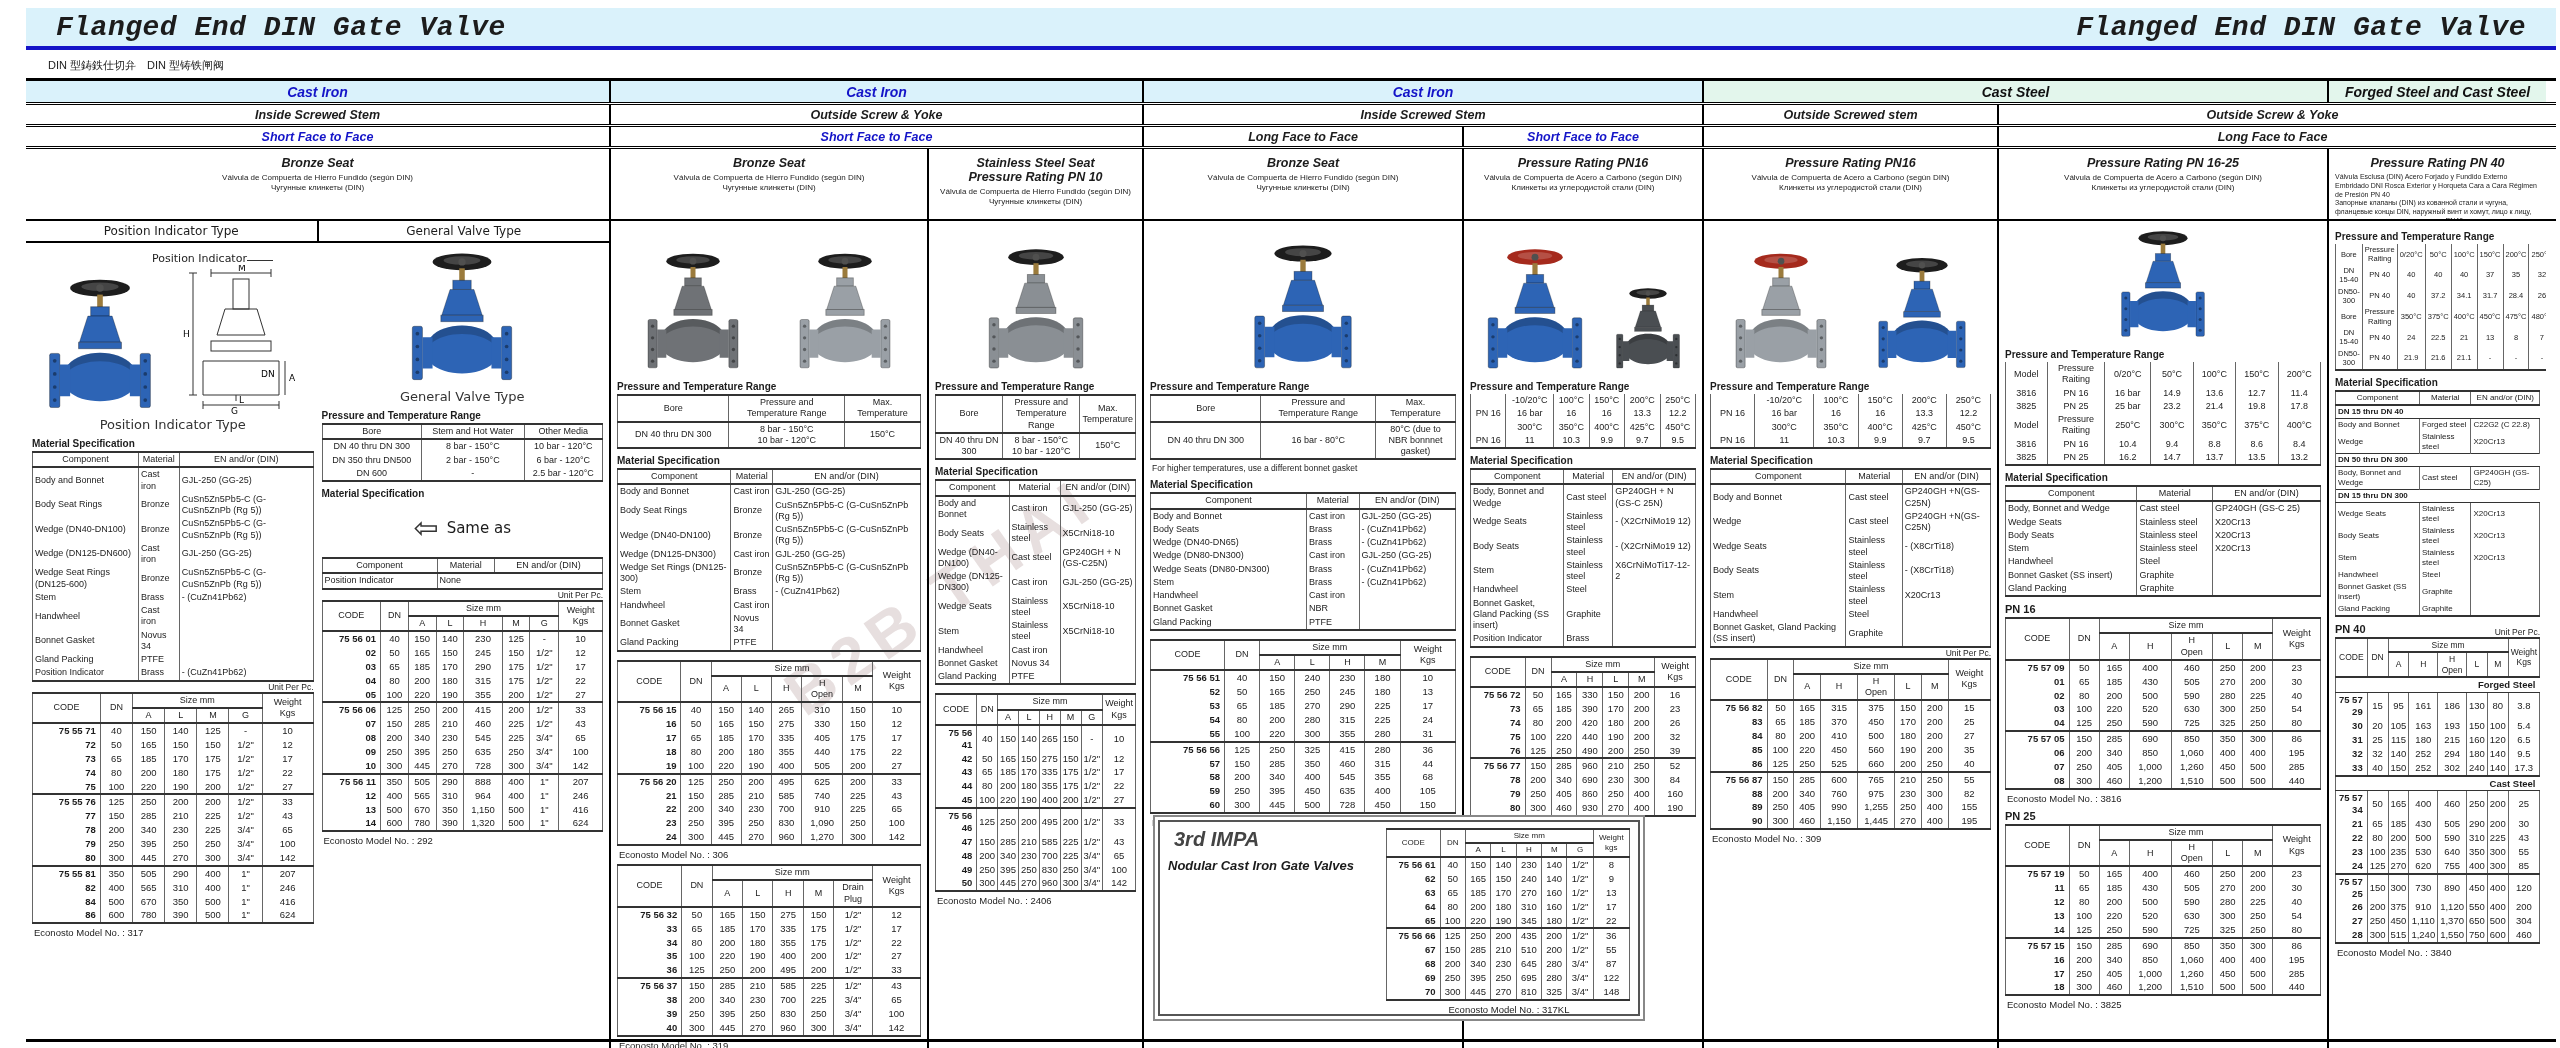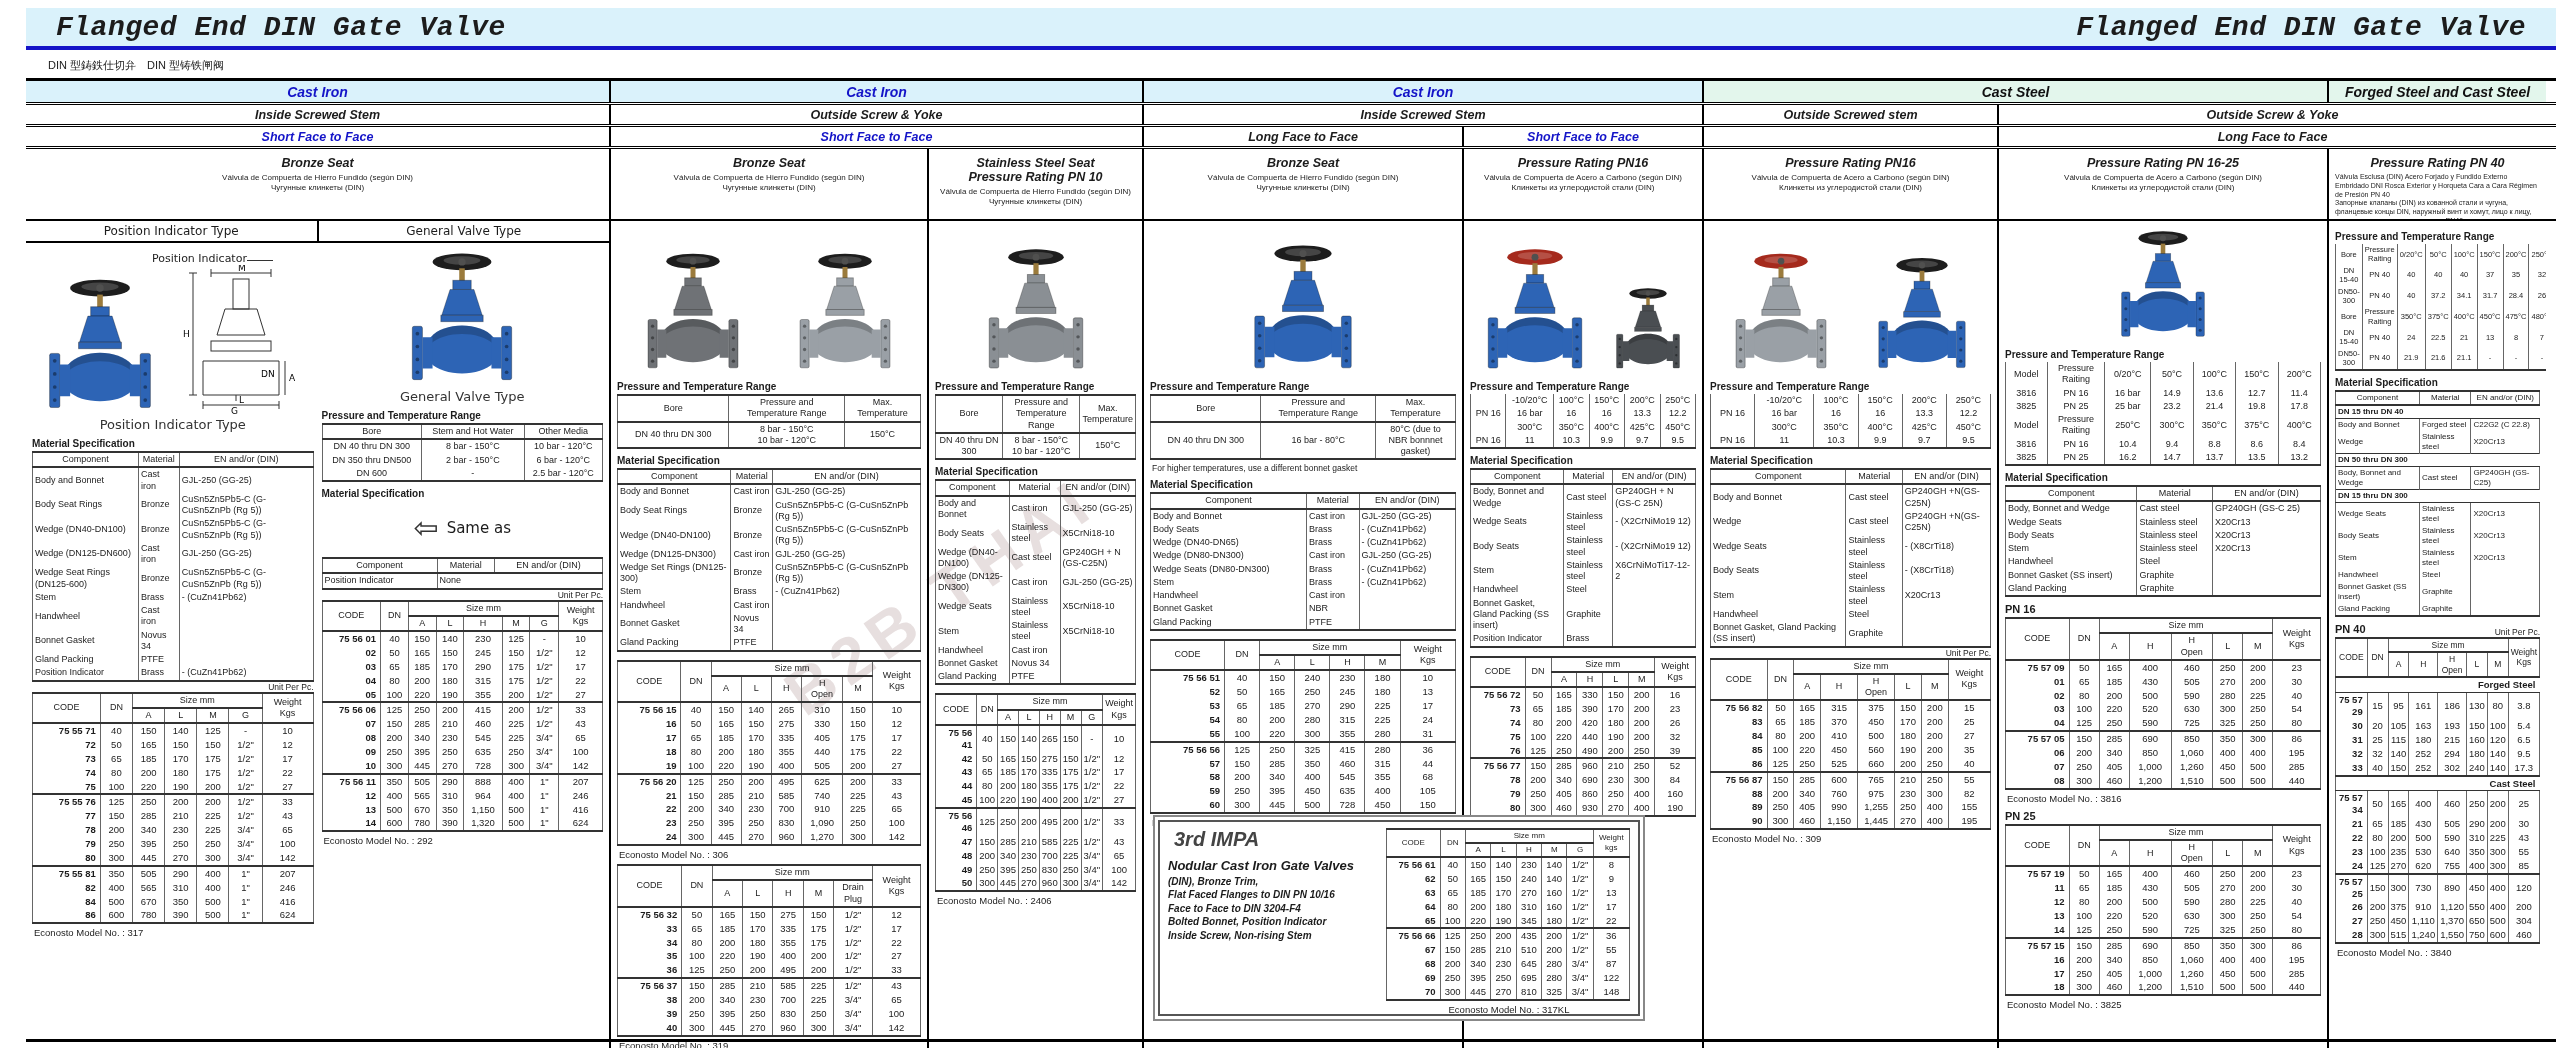--- a/index.html
+++ b/index.html
@@ -2441,25 +2441,20 @@
       <div class="foot">Econosto Model No. : 3840</div>
     </div>
 
   </div>
 </div>
 
 <div class="impabox">
   <div class="impatext">
     <h2>3rd IMPA</h2>
     <div class="l0">Nodular Cast Iron Gate Valves</div>
-    <div style="white-space:pre-line">(DIN), Bronze Trim,
-Flat Faced Flanges to DIN PN 10/16
-Face to Face to DIN 3204-F4
-Bolted Bonnet, Position Indicator
-Inside Screw, Non-rising Stem</div>
   </div>
   <div class="impatbl">
     <table class="tbl code" style="font-size:8px">
         <thead>
           <tr>
             <th rowspan="2">CODE</th>
             <th rowspan="2">DN</th>
             <th colspan="5">Size mm</th>
             <th rowspan="2">Weight
 kgs</th>

